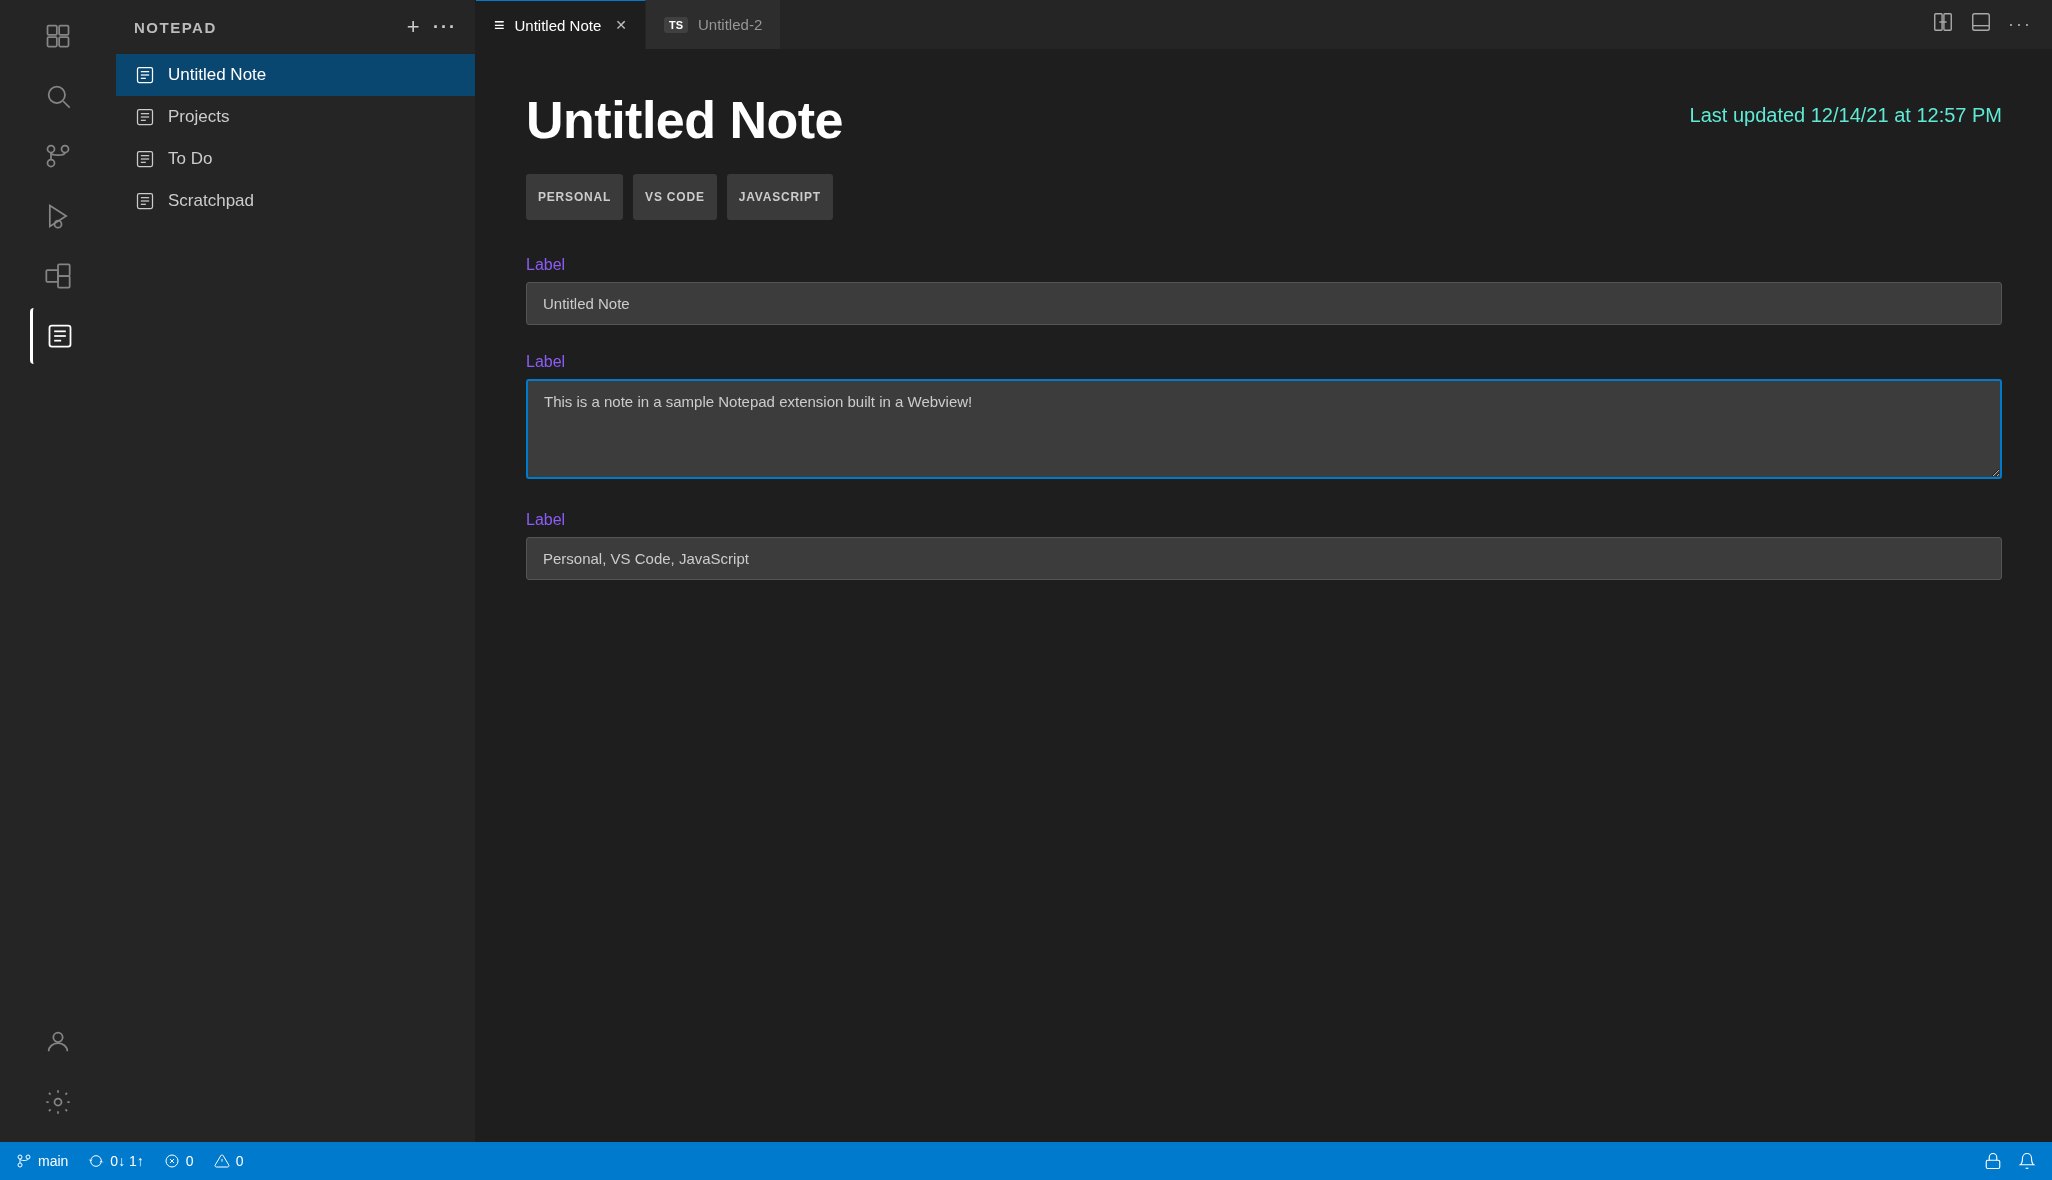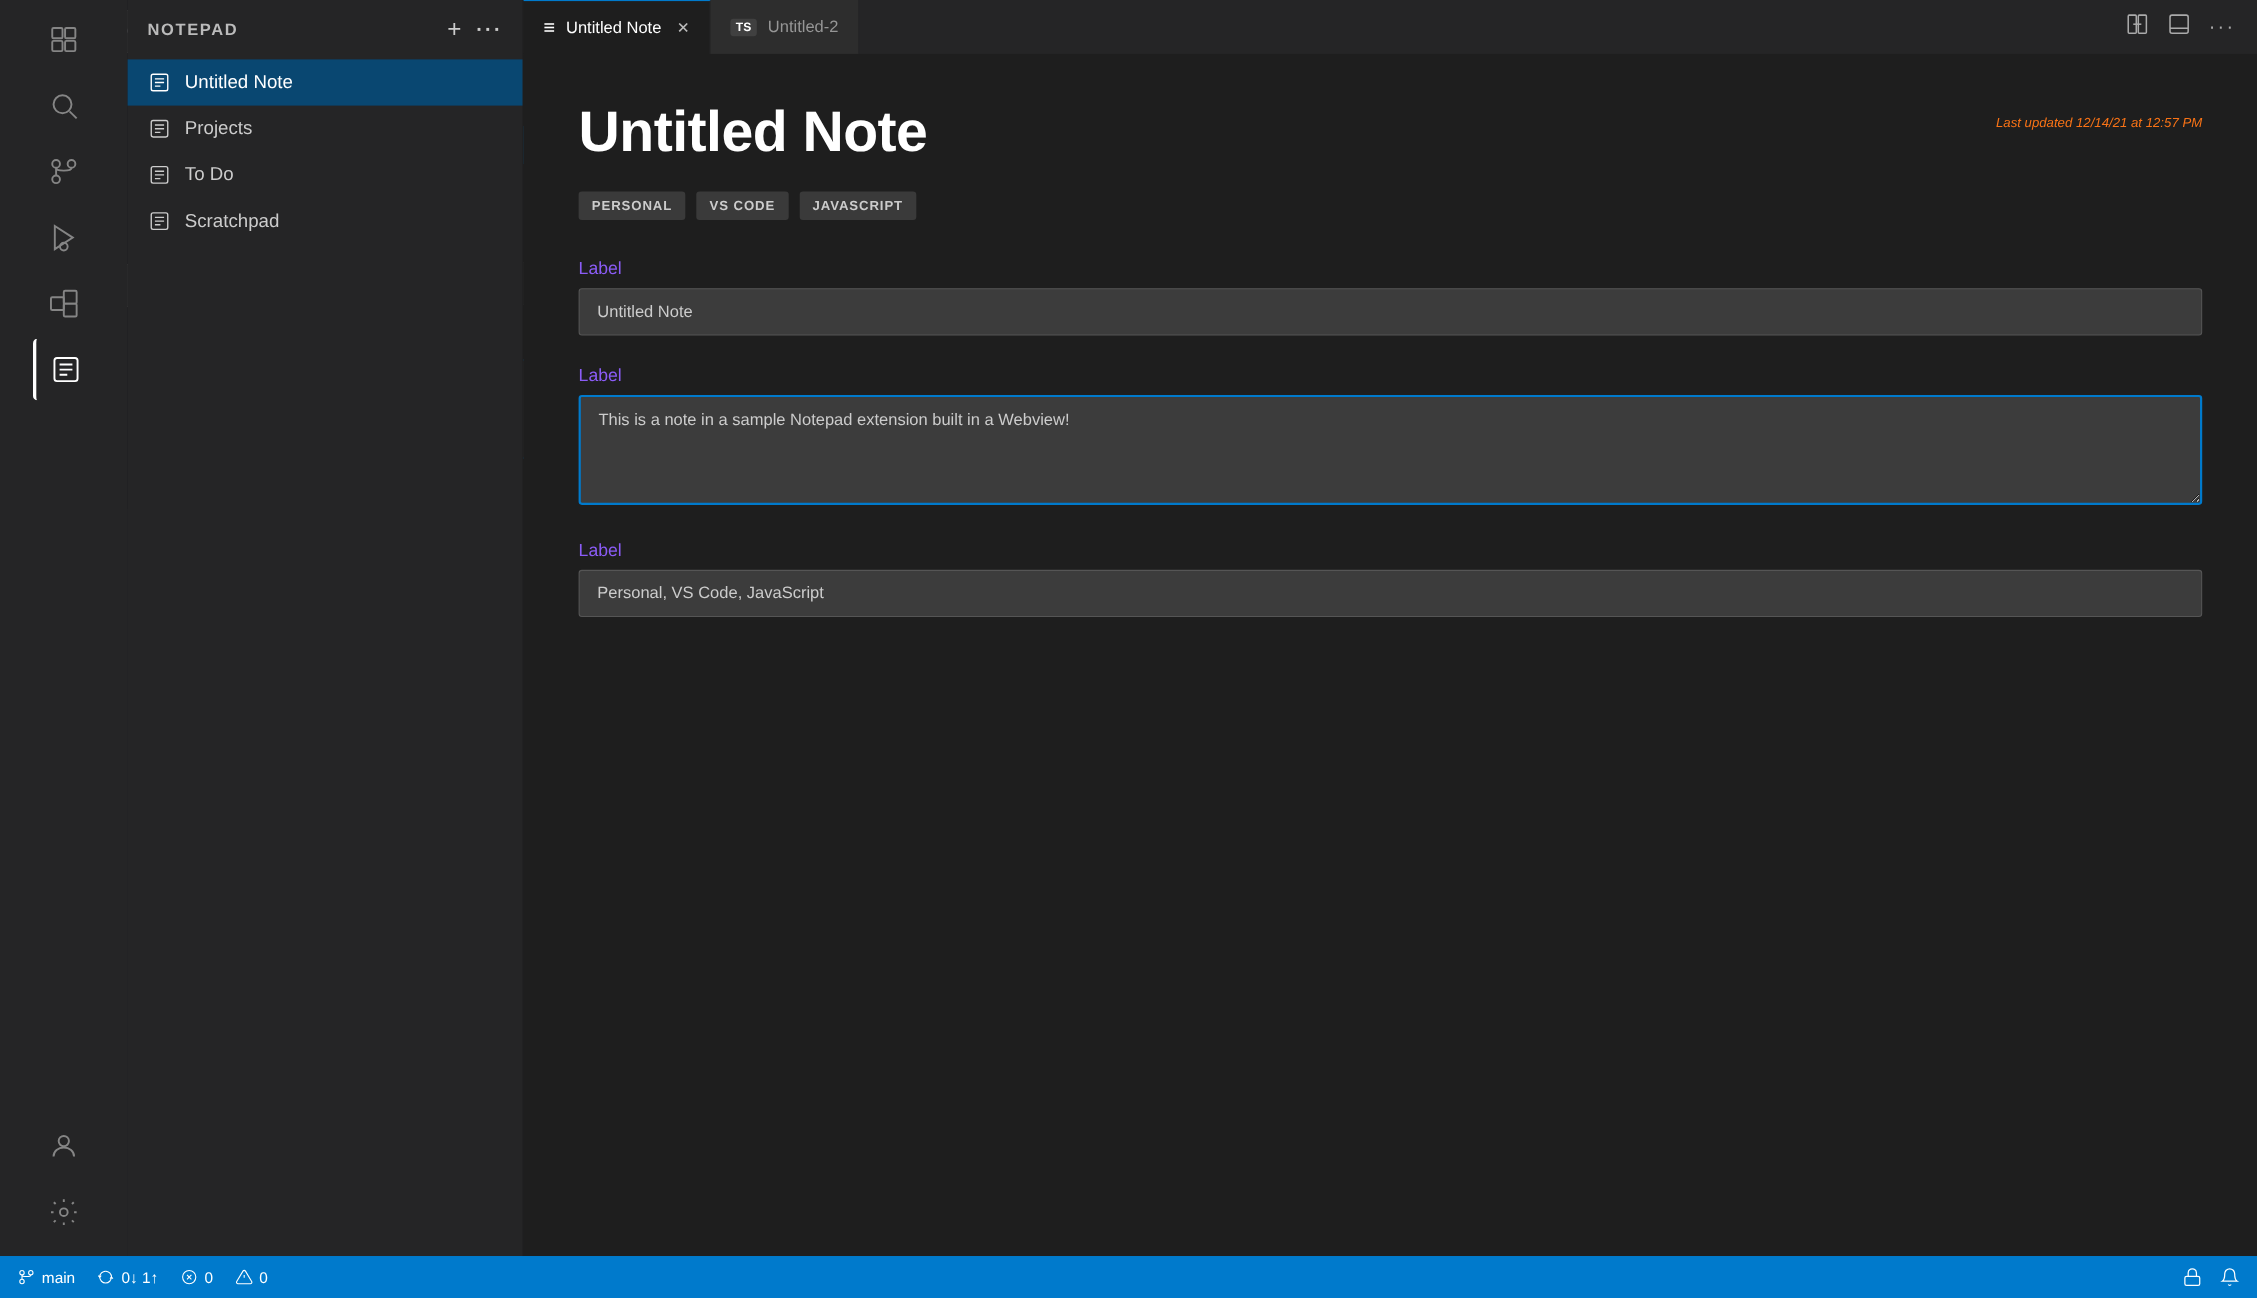--- a/index.html
+++ b/index.html
@@ -225,41 +225,40 @@
     }
 
     .note-title {
       font-size: 52px;
       font-weight: 600;
       color: #ffffff;
       letter-spacing: -0.5px;
     }
 
     .note-meta {
-      color: #f97316;
-      font-size: 12px;
+      color: #5eead4;
+      font-size: 20px;
       padding-top: 14px;
       white-space: nowrap;
-      font-style: italic;
     }
 
     .tags-row {
       display: flex;
       gap: 10px;
       margin-bottom: 36px;
       flex-wrap: wrap;
     }
 
     .tag {
       background: #3a3a3a;
       color: #cccccc;
       font-size: 12px;
       font-weight: 600;
       letter-spacing: 0.8px;
-      padding: 6px 12px;
+      padding: 16px 12px;
       border-radius: 3px;
     }
 
     .form-section {
       margin-bottom: 28px;
     }
 
     .form-label {
       color: #8b5cf6;
       font-size: 16px;

